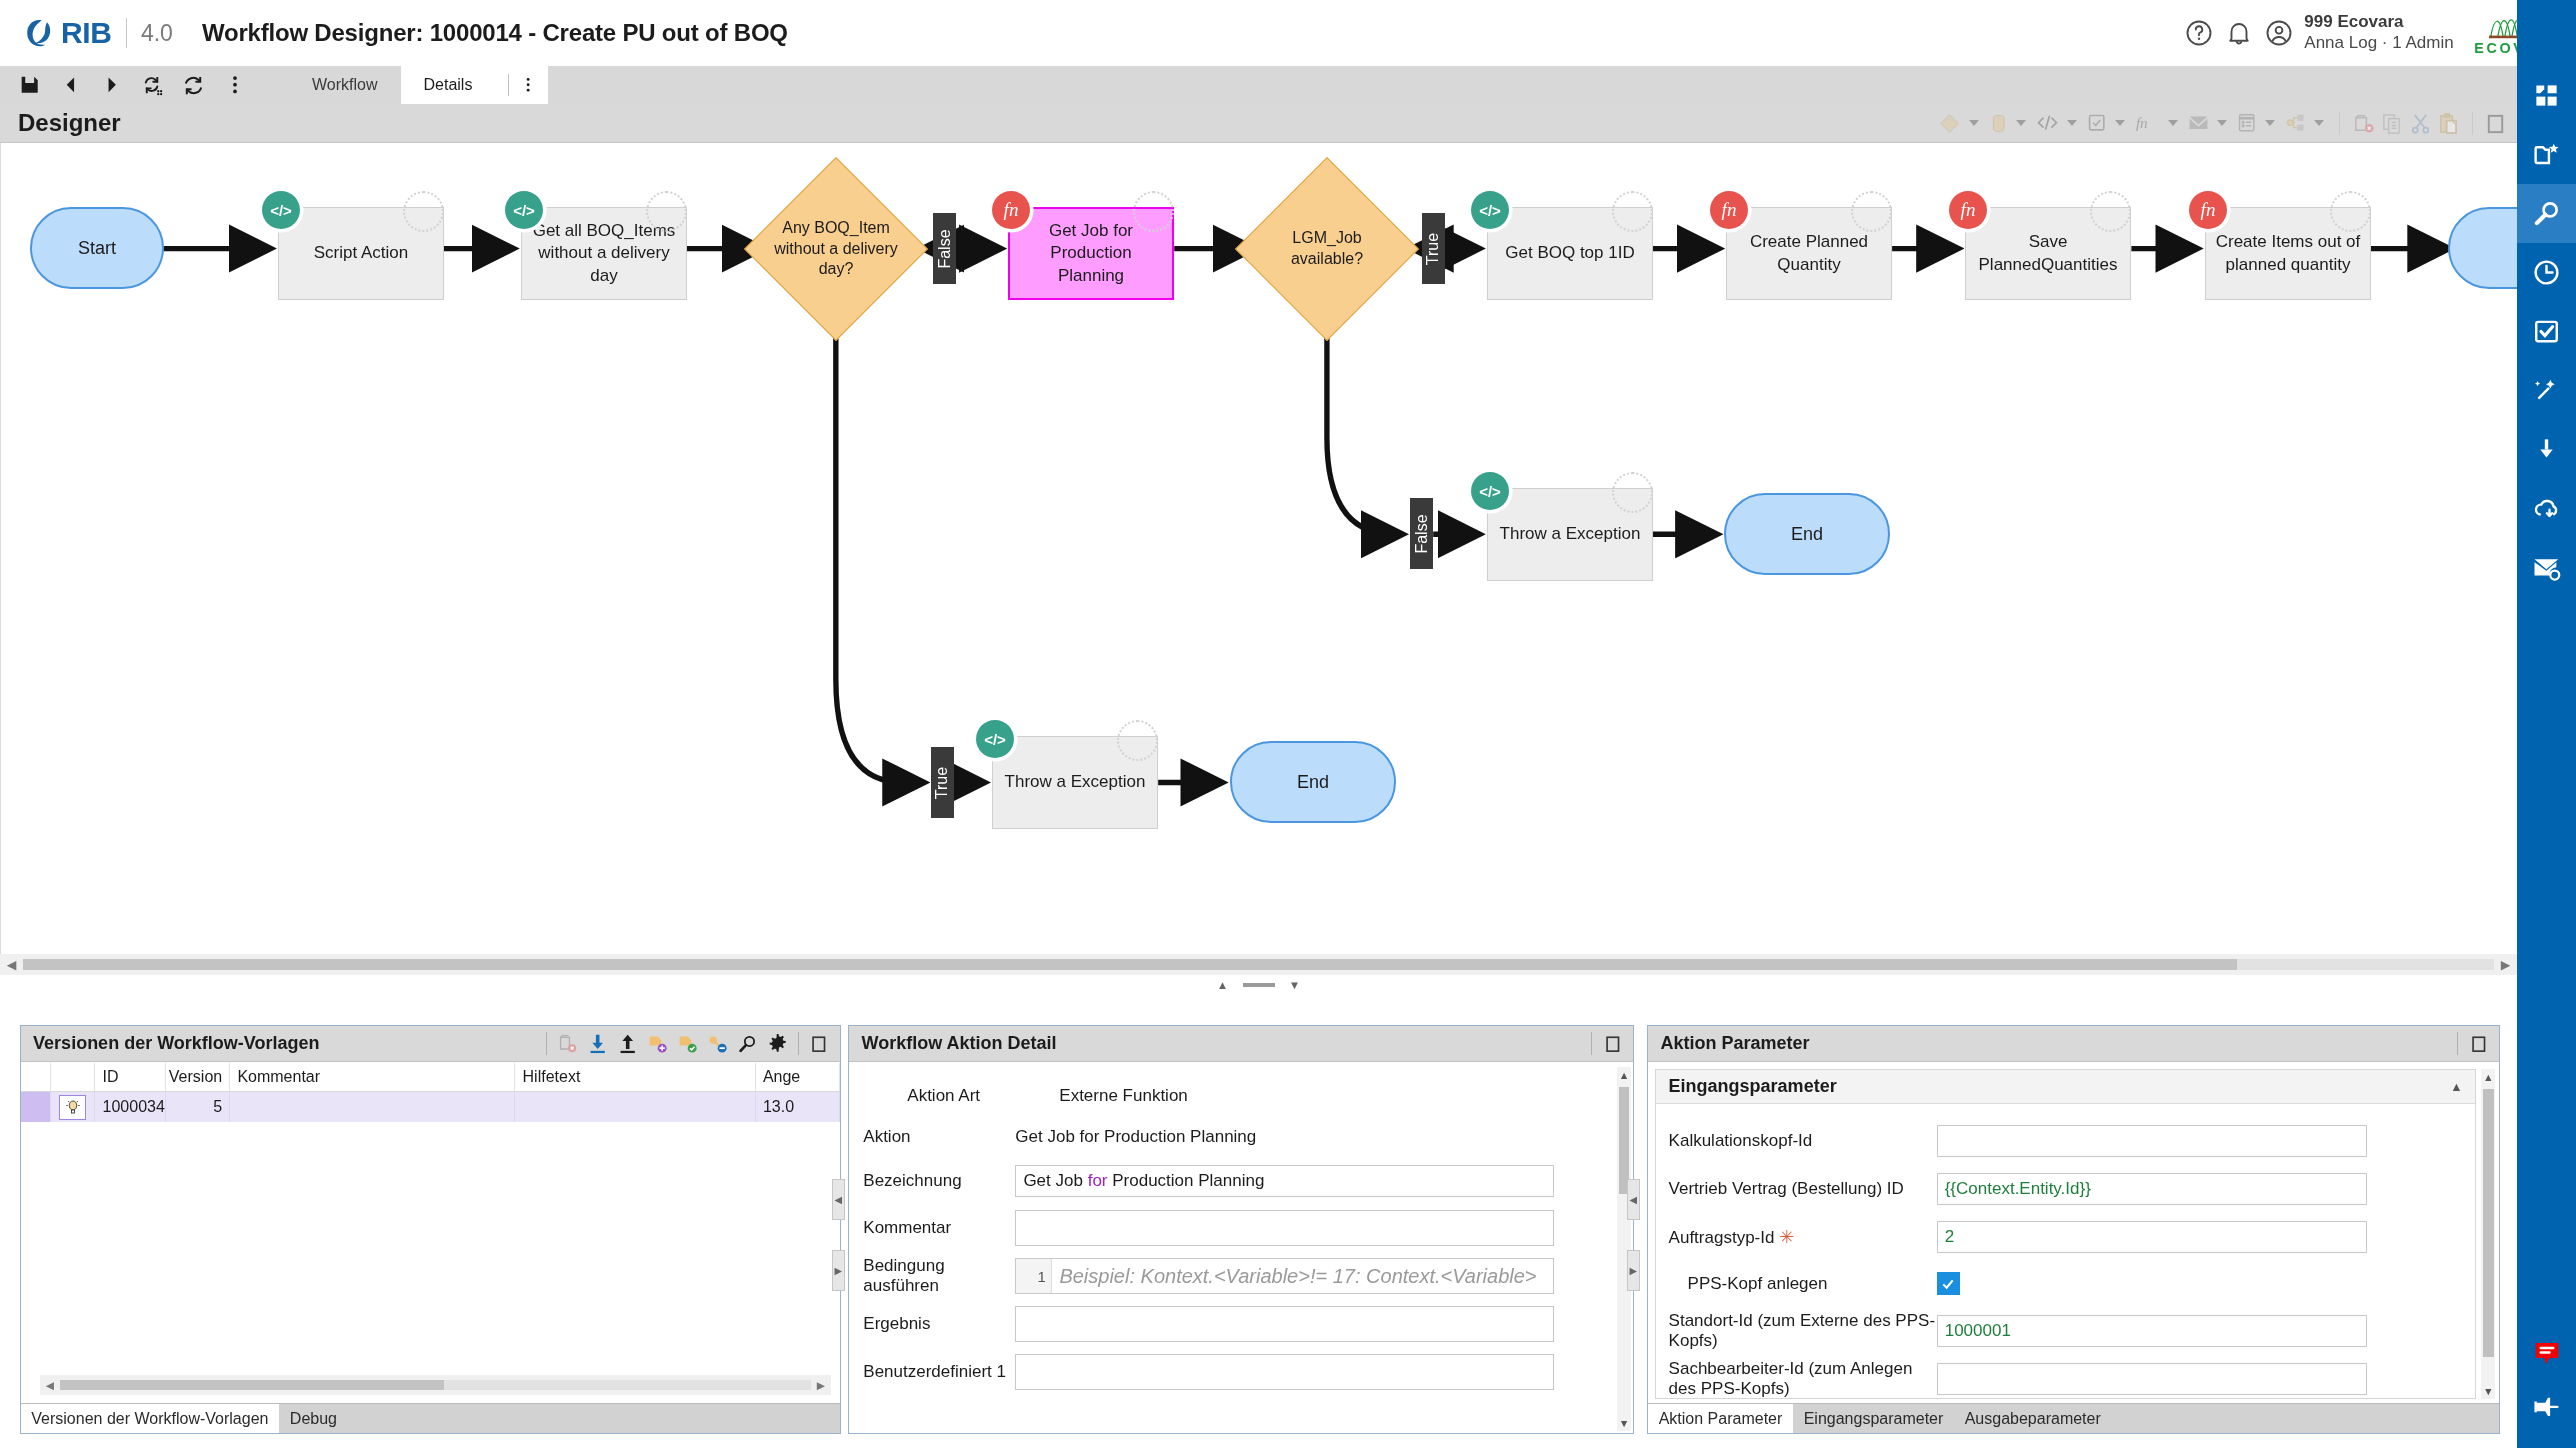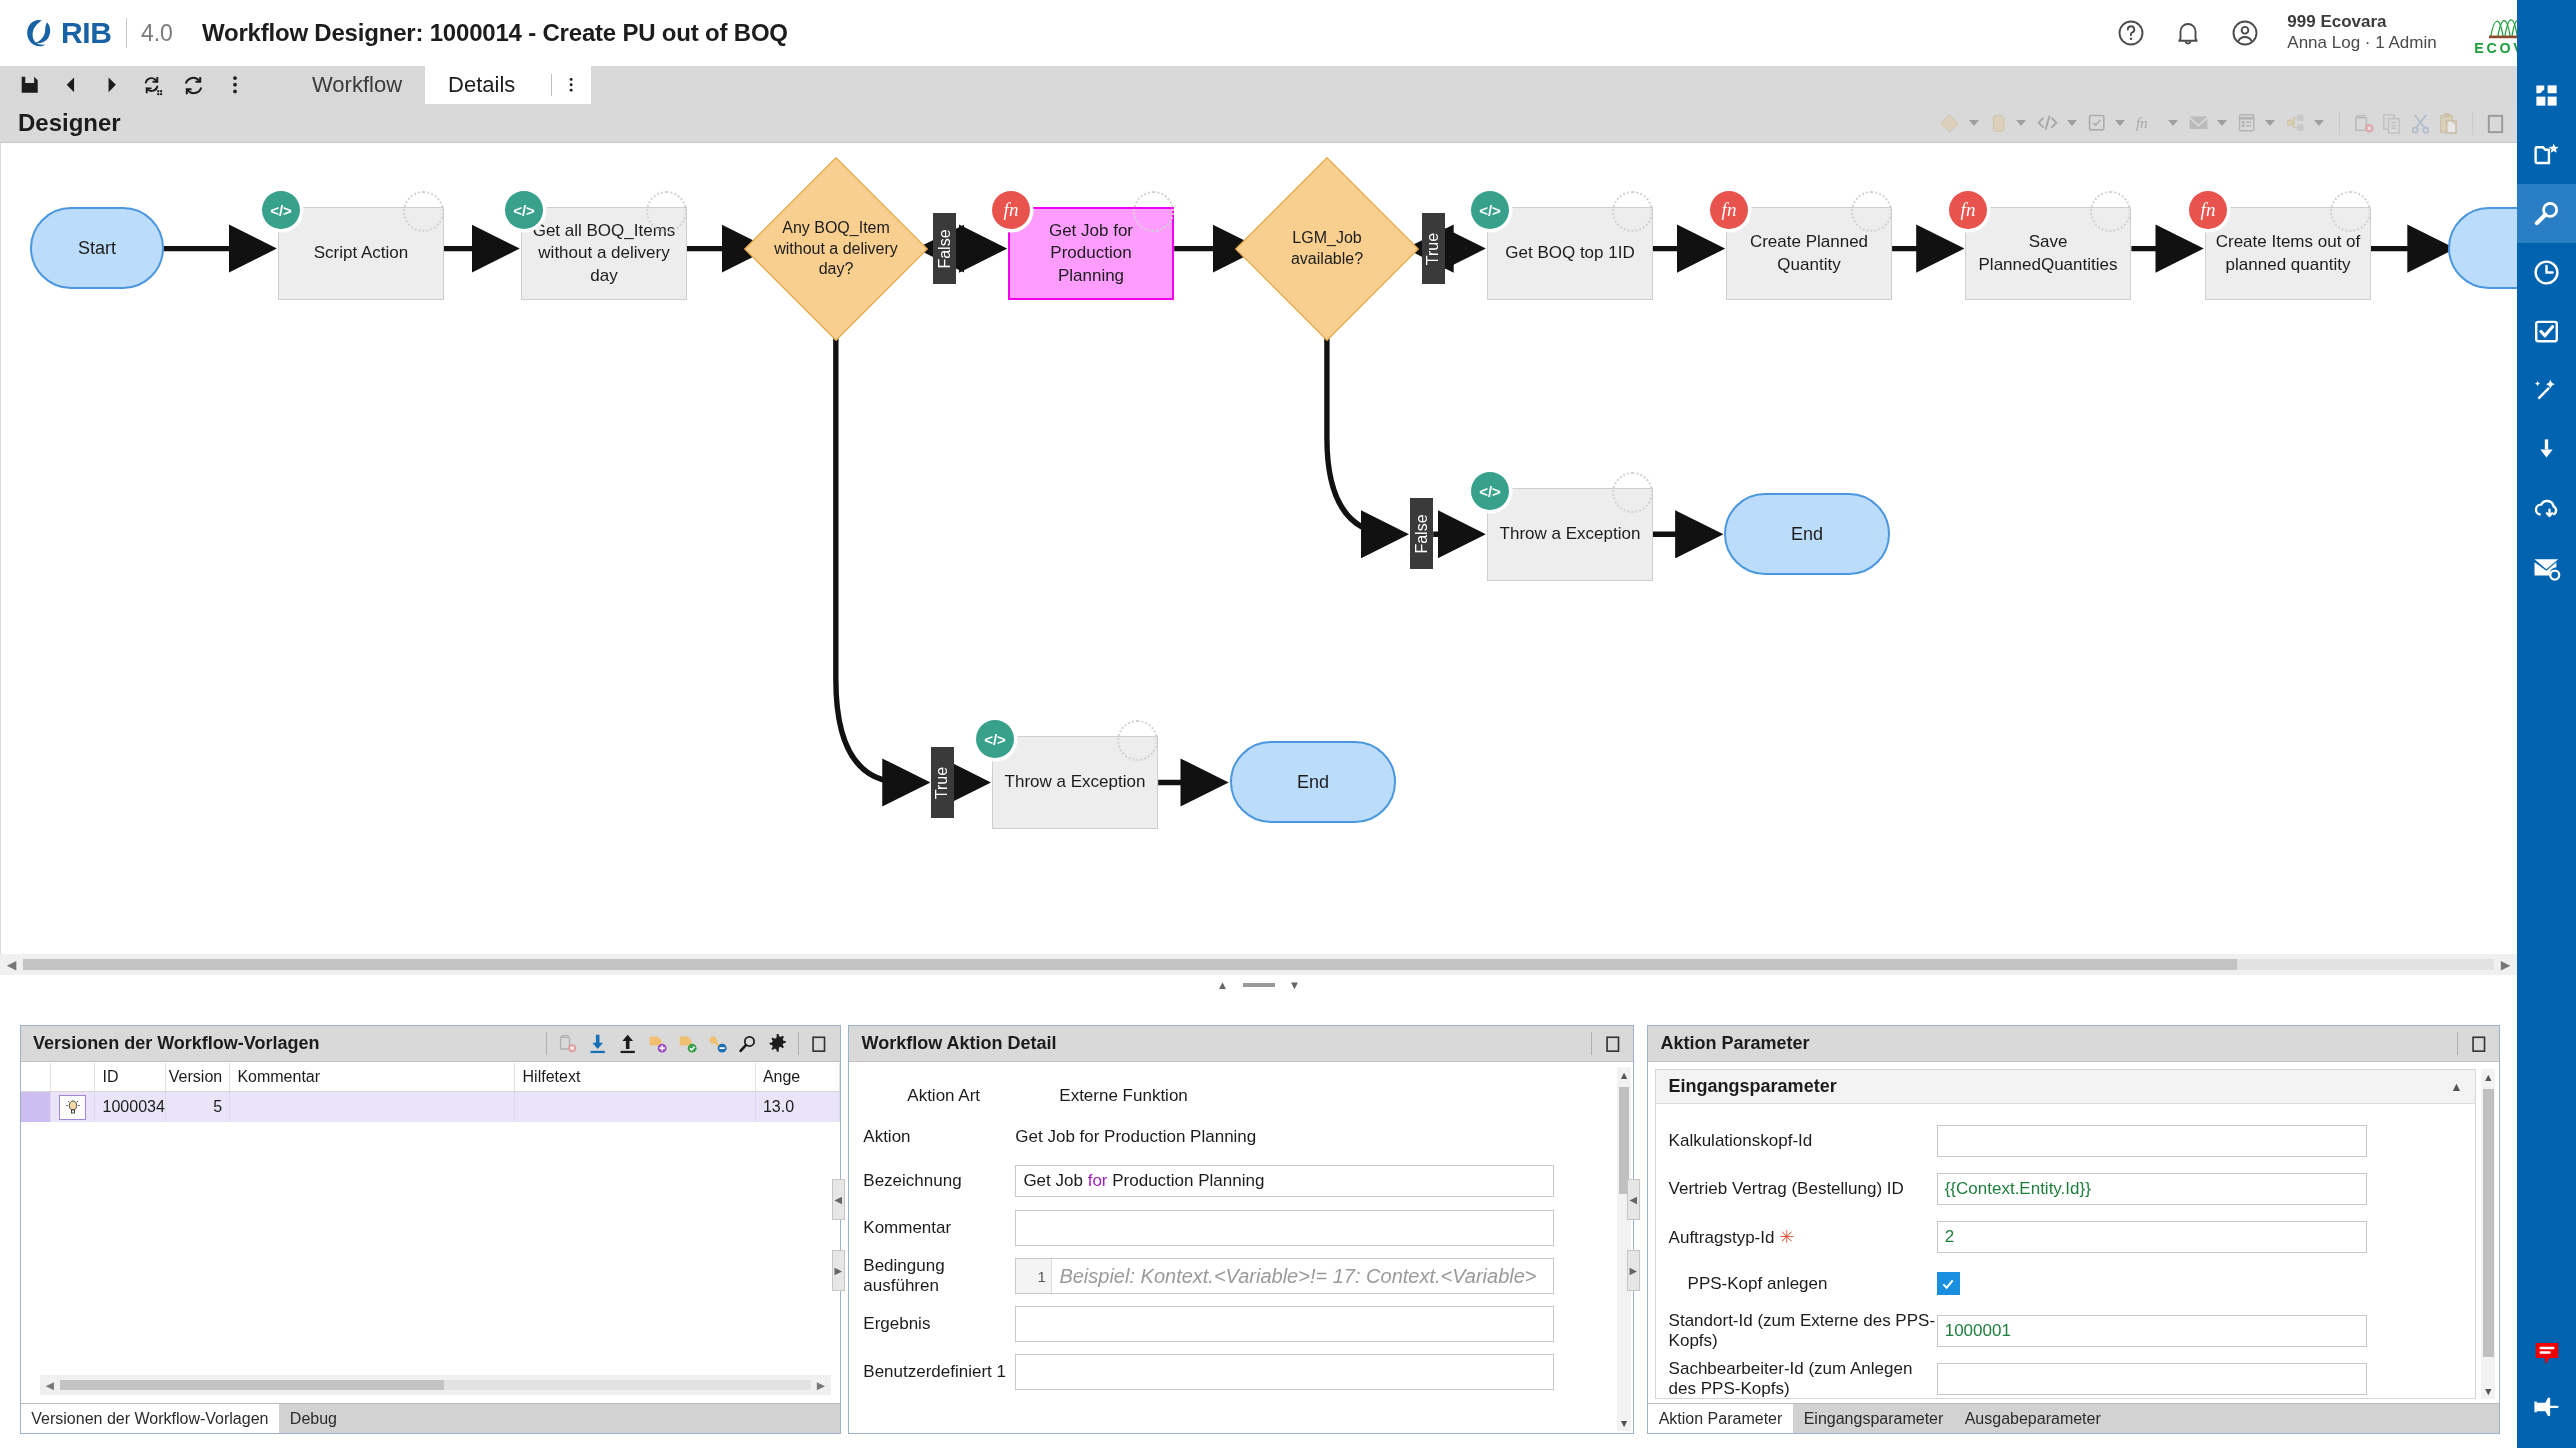--- a/index.html
+++ b/index.html
@@ -15,39 +15,39 @@
   .topbar{
     position:absolute; left:0; top:0; width:2576px; height:66px;
     background:#ffffff; display:flex; align-items:center;
   }
   .brand{ display:flex; align-items:center; padding-left:19.6px; }
   .rib-logo{ width:36px; height:36px; position:relative; }
   .rib-text{ font-size:30px; font-weight:bold; color:#1763a6; letter-spacing:-0.4px; margin-left:5.4px;}
   .ver-div{ width:0.9px; height:30px; background:#c9c9c9; margin:0 14.3px; }
   .ver-num{ font-size:23px; color:#7a7a7a; }
   .apptitle{ font-size:24px; font-weight:bold; color:#1c1c1c; margin-left:29px; letter-spacing:-0.2px;}
-  .topright{ margin-left:auto; display:flex; align-items:center; padding-right:12.5px; gap:25px;}
+  .topright{ margin-left:auto; display:flex; align-items:center; padding-right:12.5px; gap:8px;}
   .ticon{ width:32px; height:32px; color:#4a4a4a; display:flex; align-items:center; justify-content:center;}
   .userblock{ line-height:1.22; margin-left:1.8px;}
   .uname{ font-size:17px; font-weight:bold; color:#3b3b3b;}
   .urole{ font-size:17px; color:#4a4a4a;}
   .ecovara{ margin-left:12.5px; display:flex; flex-direction:column; align-items:center;}
   .ecovara-word{ font-size:14.3px; font-weight:bold; letter-spacing:2.7px; color:#1f9d3d; margin-top:0.9px;}
 
   
   .toolbar{
     position:absolute; left:0; top:66px; width:2576px; height:38px;
     background:#d8d8d8; display:flex; align-items:center;
   }
   .tb-icons{ display:flex; align-items:center; gap:0px; padding-left:9px;}
   .tbi{ width:41px; height:38px; display:flex; align-items:center; justify-content:center; color:#1c1c1c;}
   .tabstrip{ display:flex; align-items:stretch; height:38px; margin-left:34px;}
   .tab{
     display:flex; align-items:center; padding:0 23px;
-    font-size:22px; color:#3a3a3a; background:transparent; height:38px;
+    font-size:16px; color:#3a3a3a; background:transparent; height:38px;
   }
   .tab.active{ background:#ffffff; color:#1c1c1c; }
   .tab-sep{ width:0.9px; background:#c0c0c0; margin:8px 0; }
   .tabdots{ background:#ffffff; display:flex; align-items:center; padding:0 12.5px;}
   .closeX{ margin-left:auto; margin-right:14.3px; color:#3a3a3a; display:flex; align-items:center;}
 
   
   .designer-head{
     position:absolute; left:0; top:104px; width:2517px; height:39px;
     background:#d9d9d9; display:flex; align-items:center;

